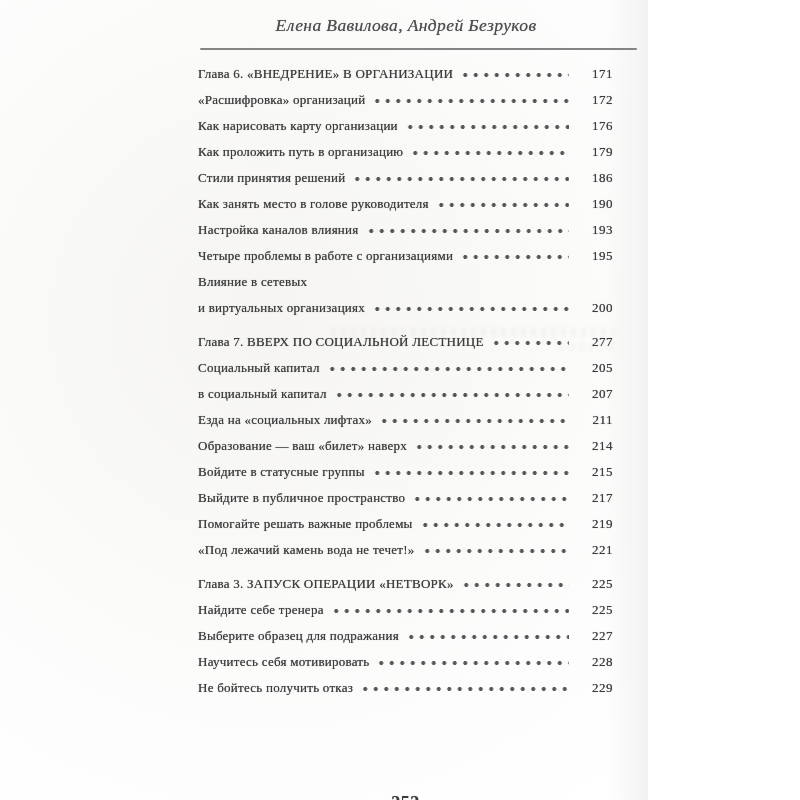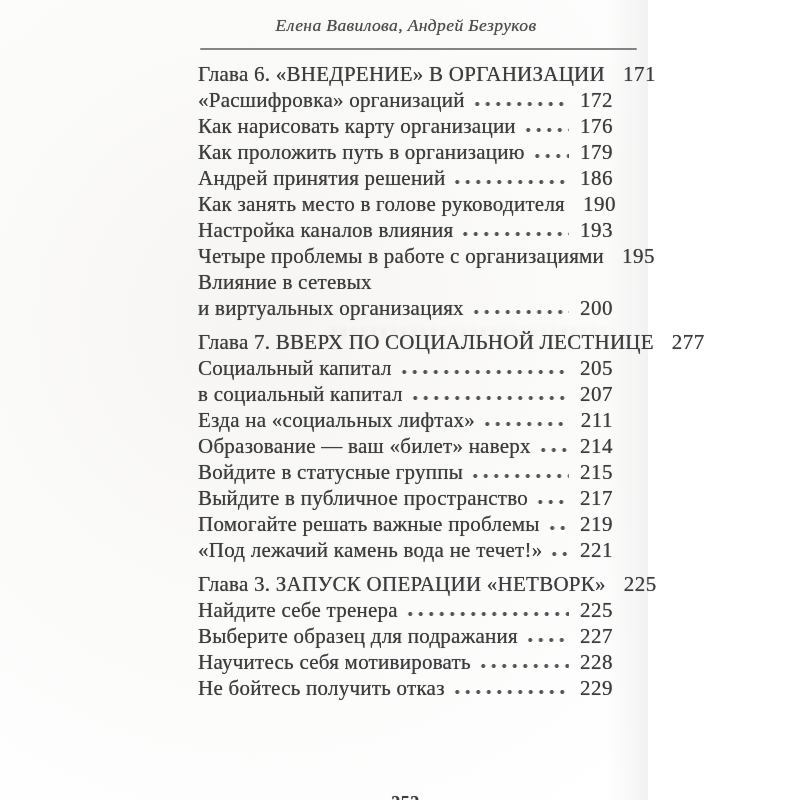--- a/index.html
+++ b/index.html
@@ -68,21 +68,21 @@
   .toc {
     position: absolute;
     top: 61px;
     left: 198px;
     width: 415px;
   }
   .toc-row {
     display: flex;
     align-items: baseline;
     line-height: 26px;
-    font-size: 21px;
+    font-size: 13px;
     letter-spacing: 0.25px;
     color: var(--ink, #3d3d3d);
     text-shadow: 0 0 0.7px rgba(70, 70, 70, 0.85);
     white-space: nowrap;
   }
   .toc-row.gap { margin-top: 8px; }
   .toc-text { flex: 0 0 auto; }
   .toc-dots {
     flex: 1 1 auto;
     height: 6px;
@@ -151,21 +151,21 @@
     <span class="toc-text">Как нарисовать карту организации</span>
     <span class="toc-dots"></span>
     <span class="toc-page">176</span>
   </div>
       <div class="toc-row">
     <span class="toc-text">Как проложить путь в организацию</span>
     <span class="toc-dots"></span>
     <span class="toc-page">179</span>
   </div>
       <div class="toc-row">
-    <span class="toc-text">Андрей принятия решений</span>
+    <span class="toc-text">Стили принятия решений</span>
     <span class="toc-dots"></span>
     <span class="toc-page">186</span>
   </div>
       <div class="toc-row">
     <span class="toc-text">Как занять место в голове руководителя</span>
     <span class="toc-dots"></span>
     <span class="toc-page">190</span>
   </div>
       <div class="toc-row">
     <span class="toc-text">Настройка каналов влияния</span>

